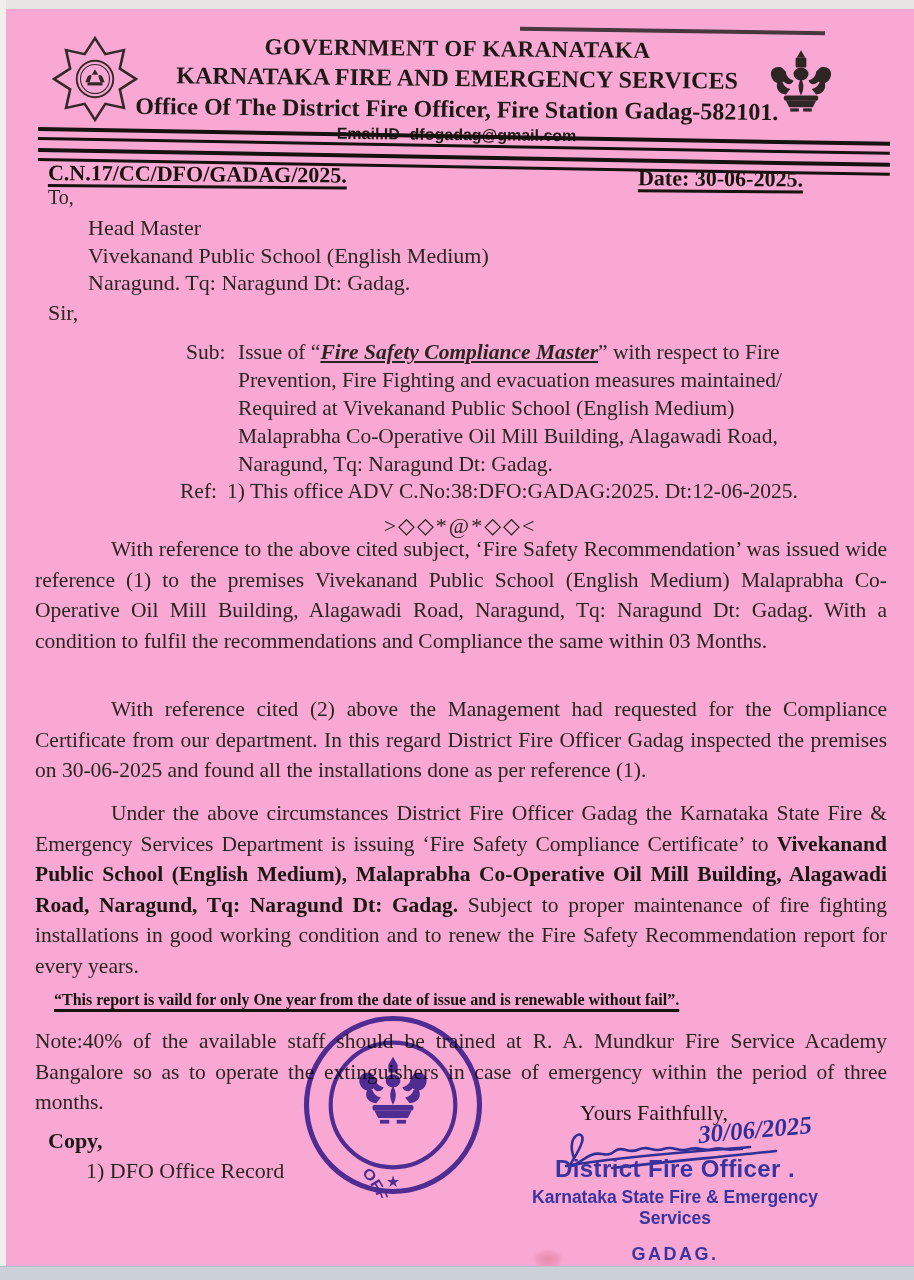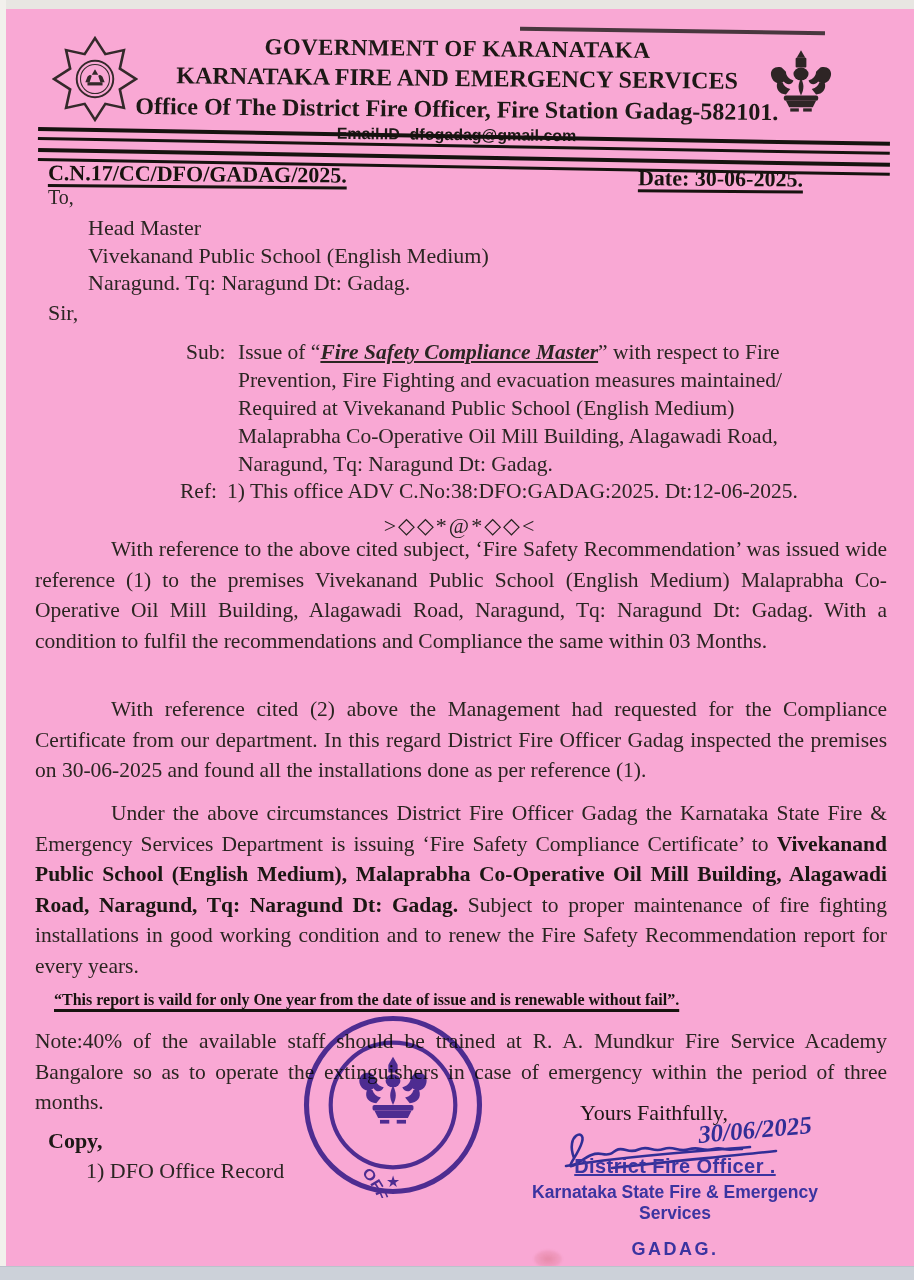--- a/index.html
+++ b/index.html
@@ -66,21 +66,21 @@
 
   
   .stamp{left:300px;top:1012px;width:186px;height:186px;mix-blend-mode:multiply;opacity:.92;}
 
   
   .faith{left:580px;top:1100px;font-size:22px;color:#1d1916;}
   .sig-svg{left:552px;top:1124px;width:250px;height:56px;}
   .sig-date{left:698px;top:1116px;font-size:25px;font-style:italic;color:#312e96;transform:rotate(-5deg);font-weight:bold;}
   .sig-lines{left:500px;top:1155px;width:350px;text-align:center;color:#3b34a0;
              font-family:"Liberation Sans",sans-serif;font-weight:bold;}
-  .sig-role{font-size:20px;letter-spacing:.4px;text-decoration:underline;text-decoration-thickness:1.5px;}
+  .sig-role{font-size:24px;letter-spacing:.4px;text-decoration-thickness:1.5px;}
   .sig-dept{font-size:17.5px;margin-top:4px;}
   .sig-place{font-size:18px;letter-spacing:2.5px;margin-top:15px;}
 </style>
 </head>
 <body>
 
 <div class="page">
 
   <div class="abs top-strip"></div>
   <div class="abs left-strip"></div>

